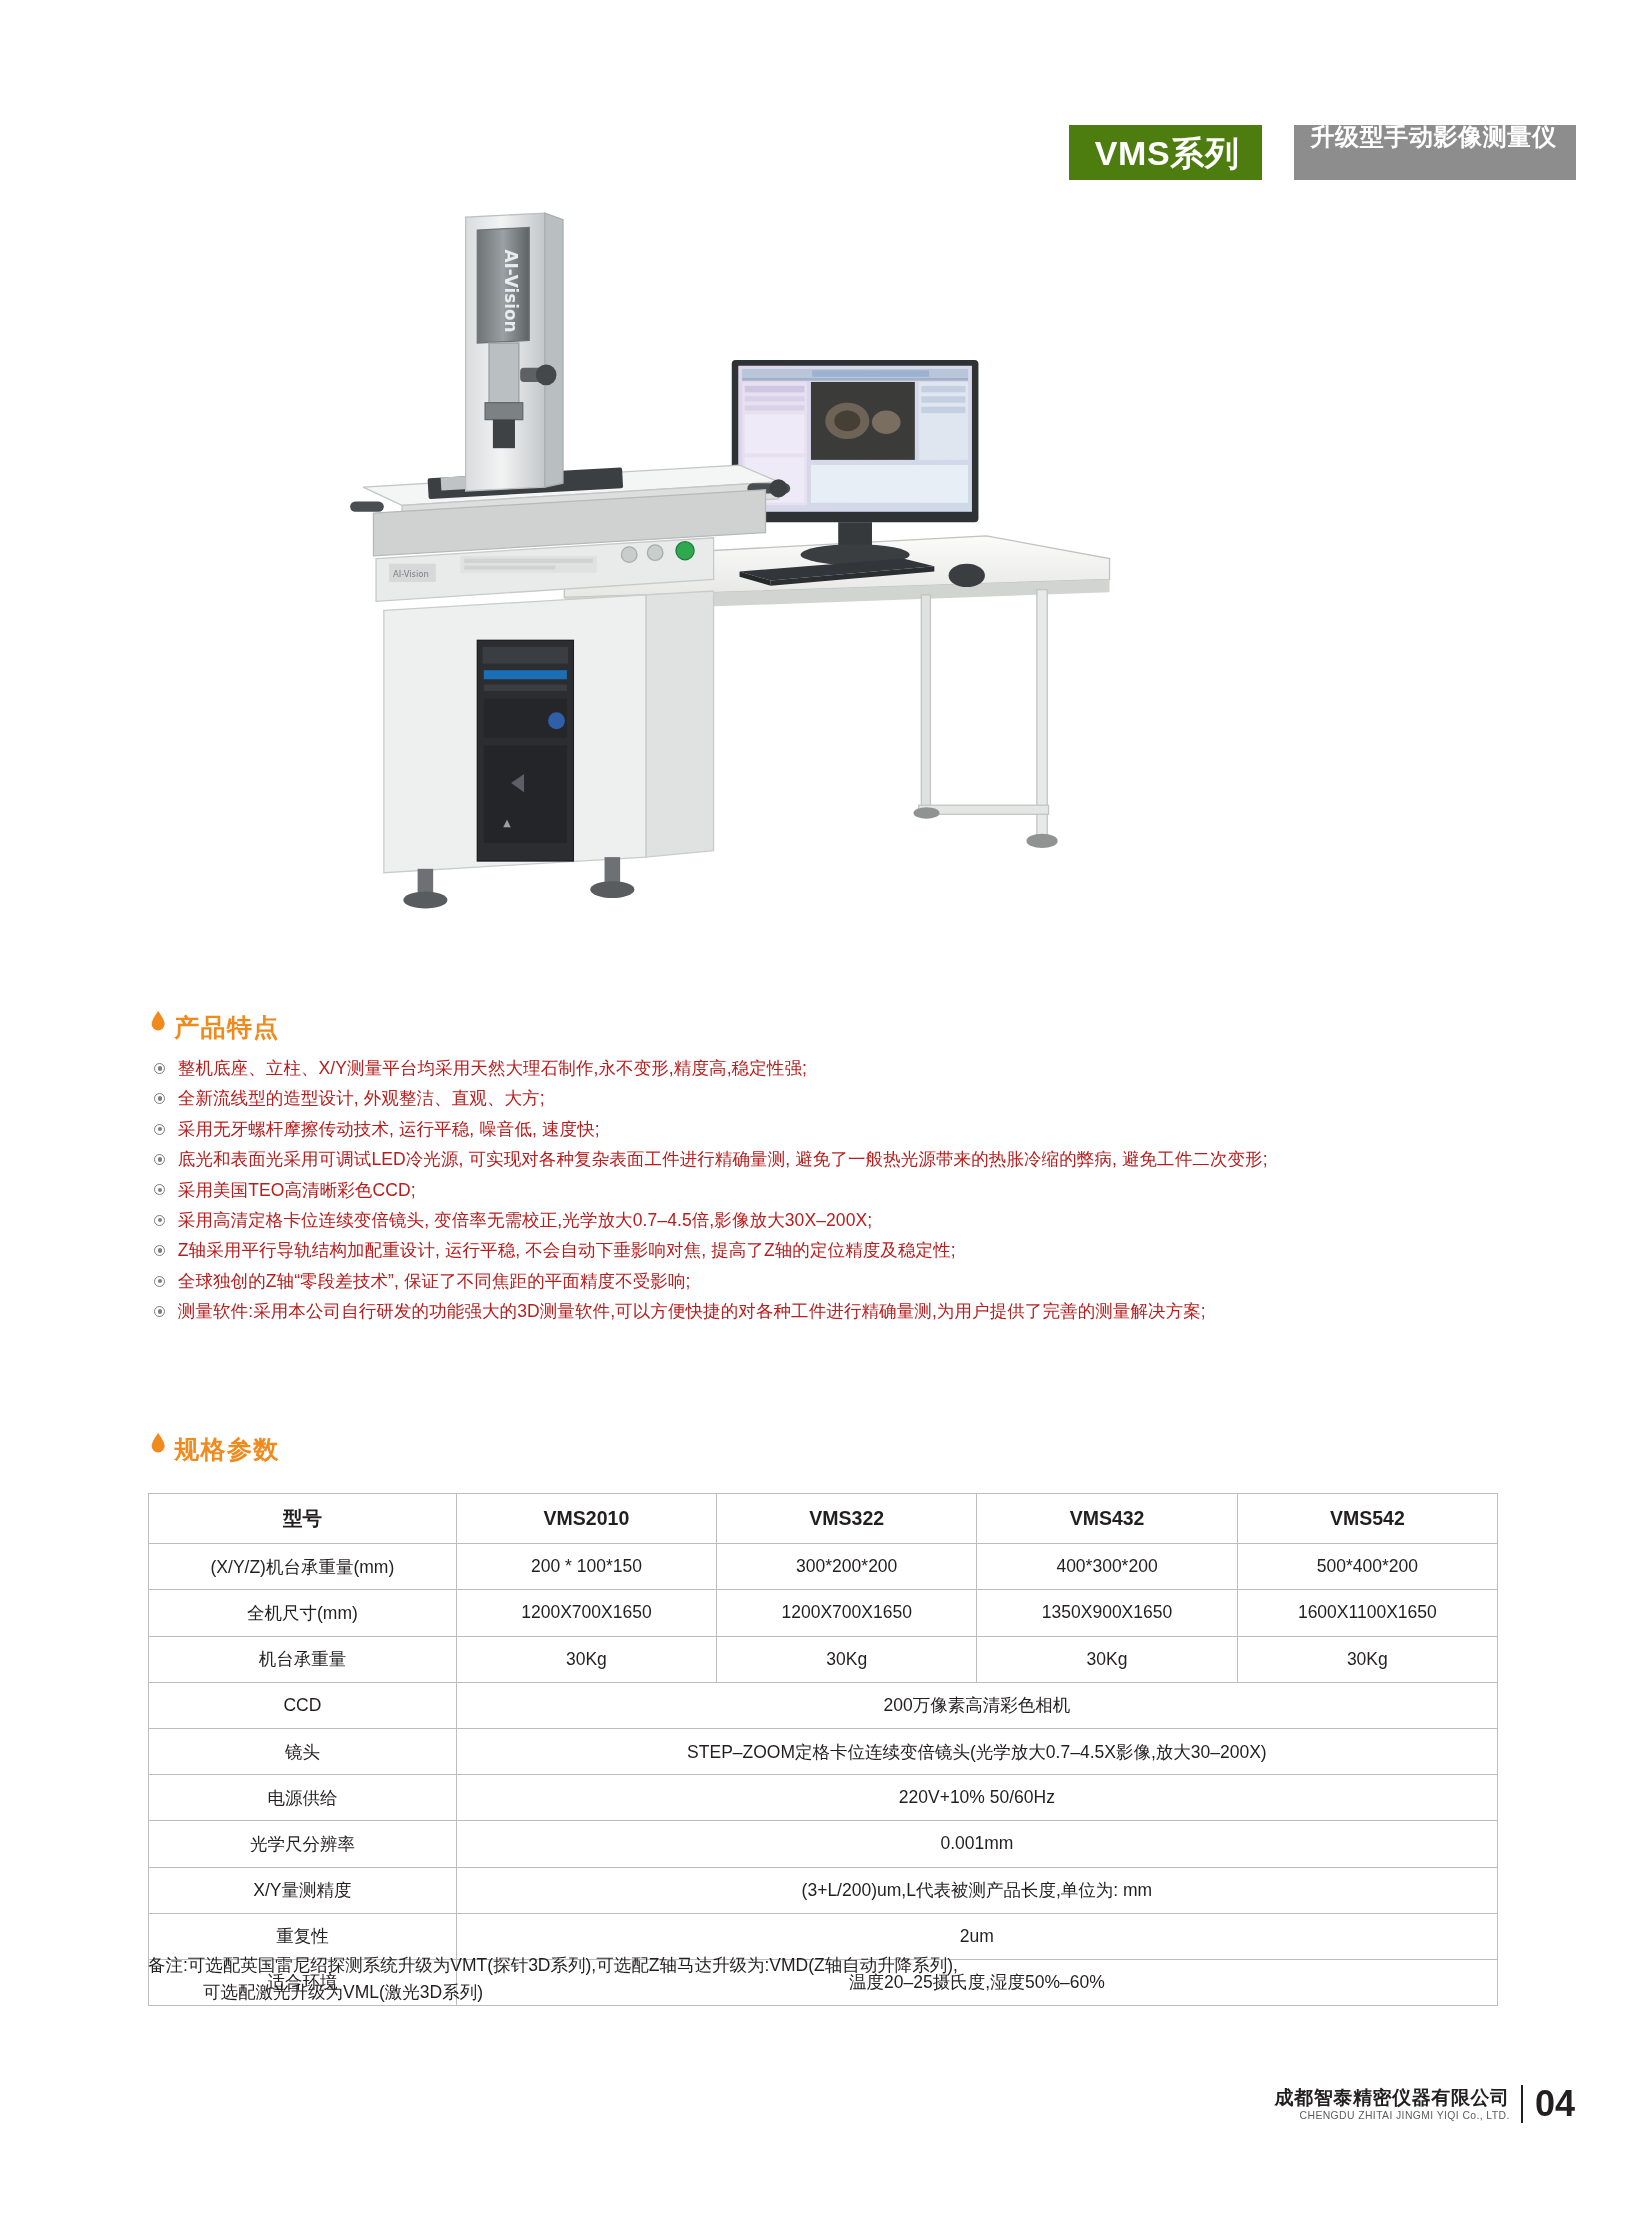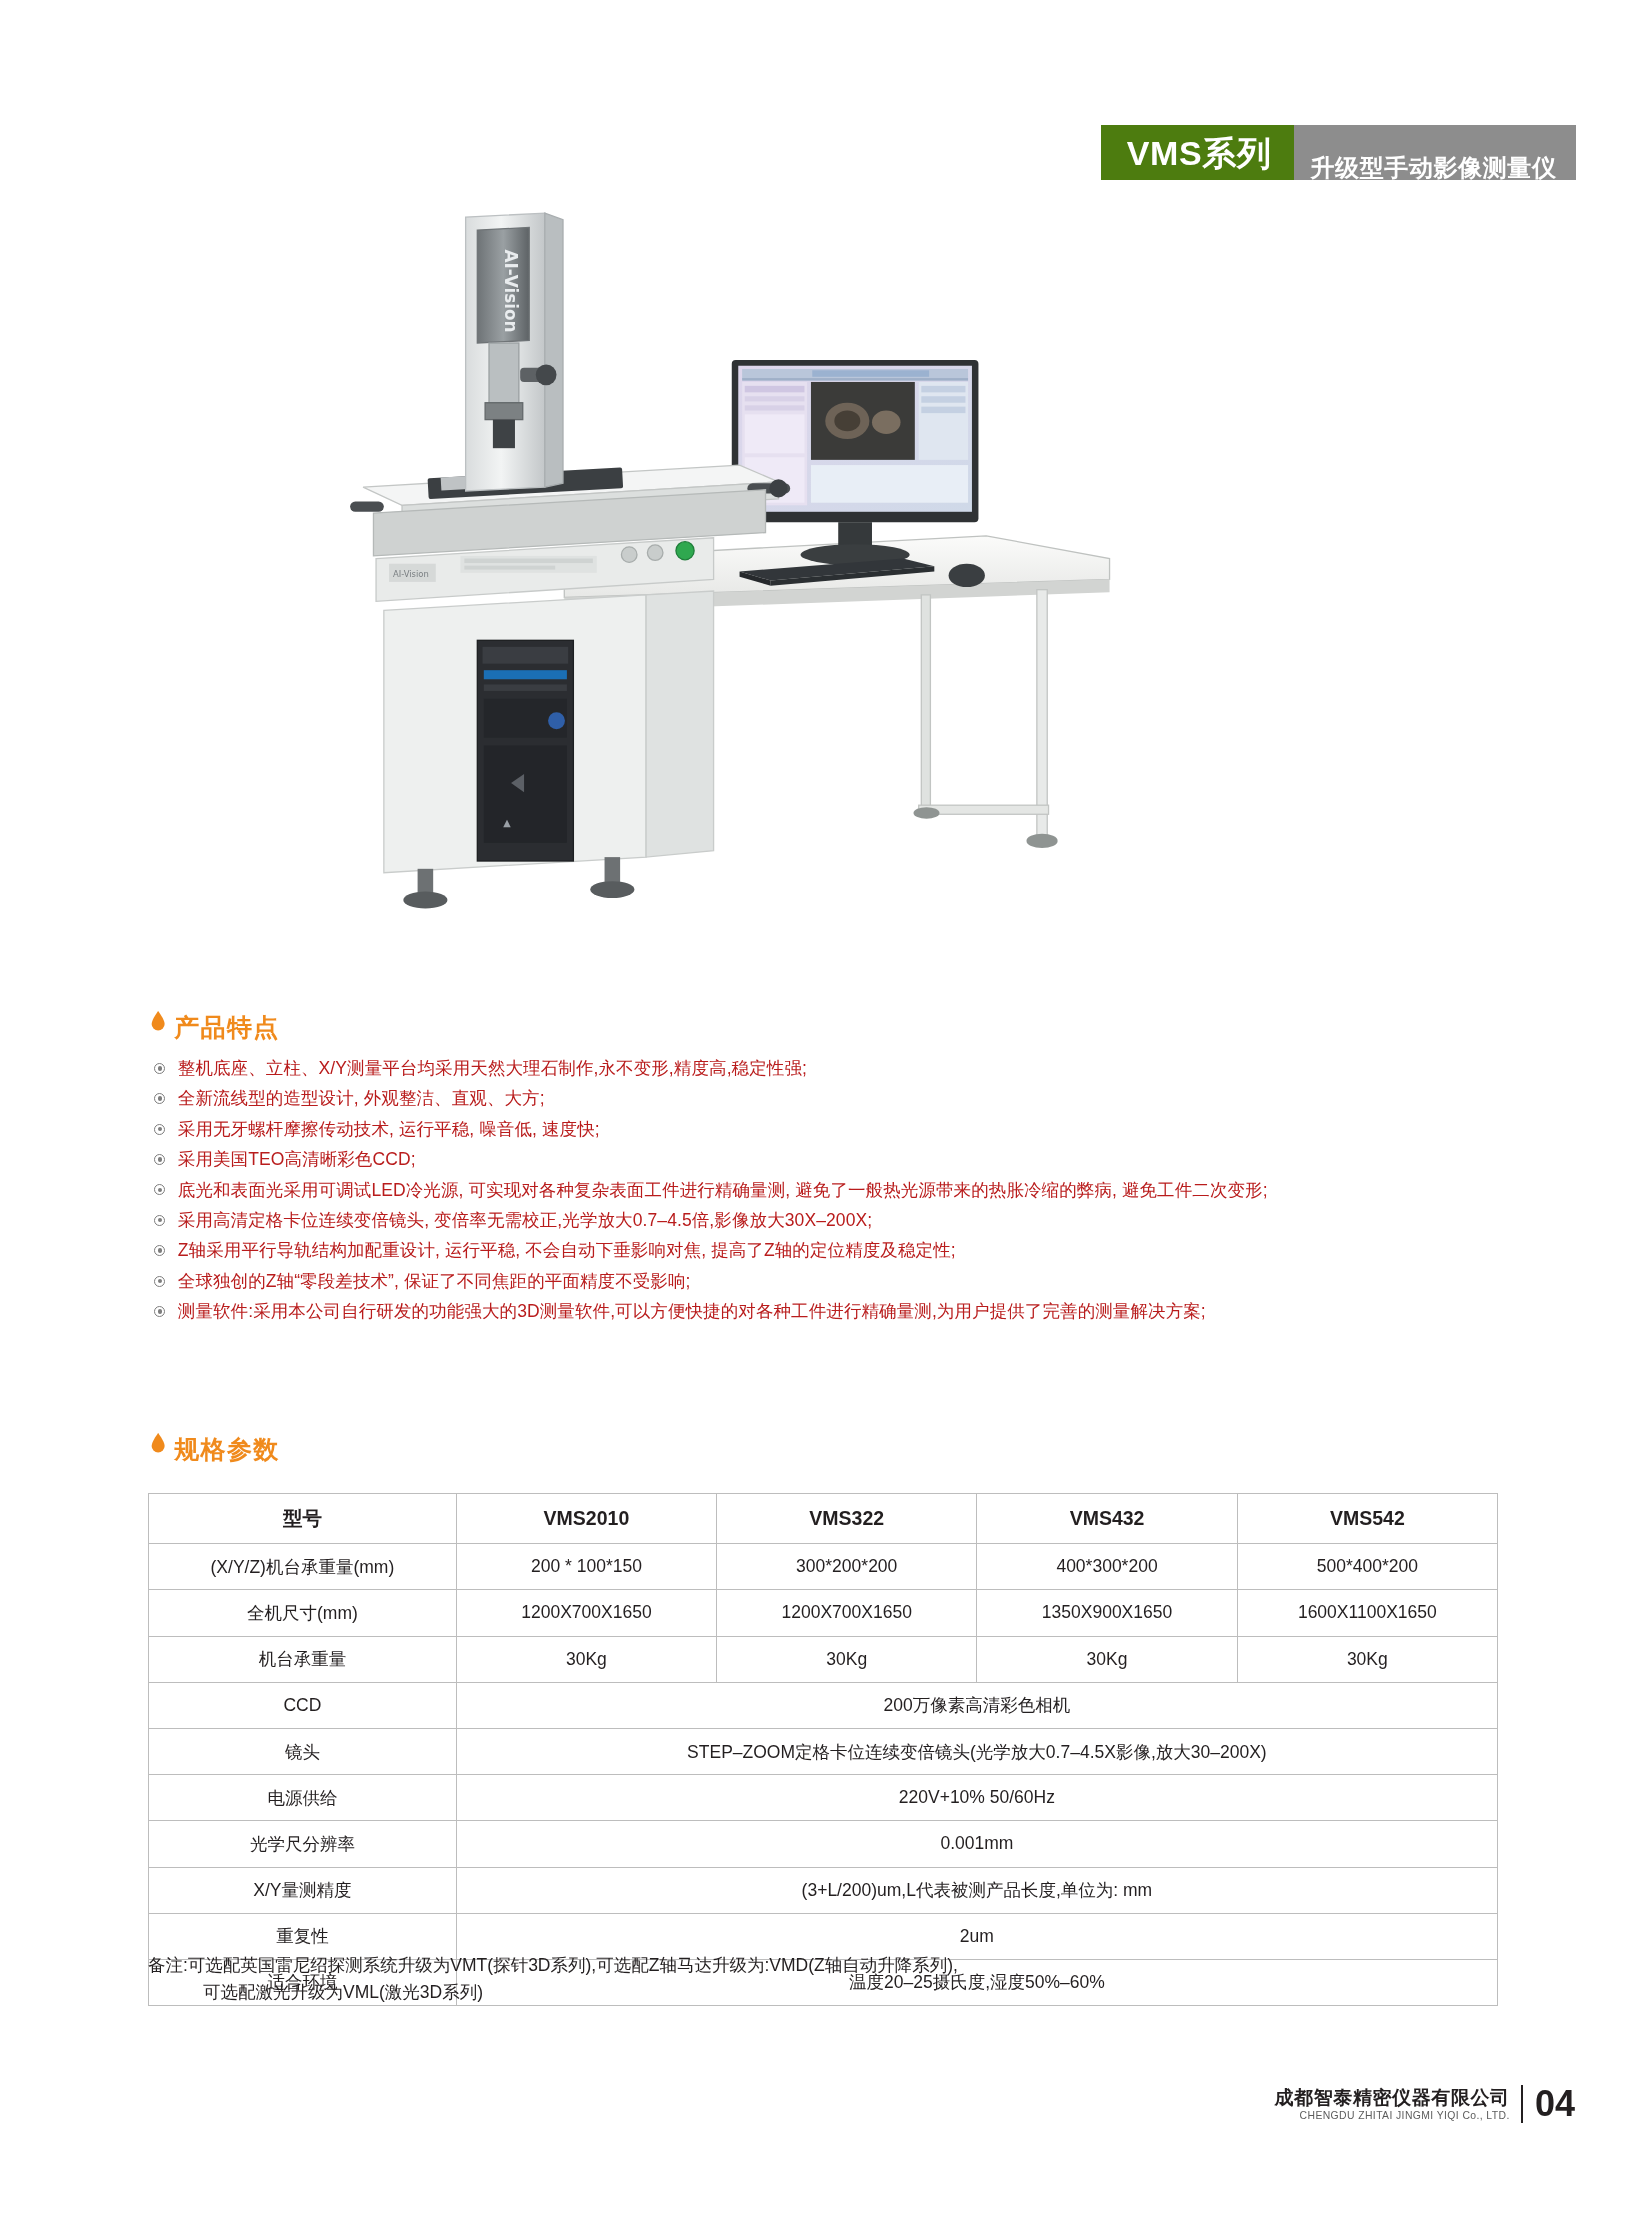--- a/index.html
+++ b/index.html
@@ -34,22 +34,23 @@
   .banner-blue .title-main {
     color: #ffffff;
     font-size: 34px;
     font-weight: bold;
     letter-spacing: 0.6px;
     line-height: 1;
   }
   .banner-gray {
     background: #8d8d8d;
     display: flex;
-    align-items: flex-end;
+    align-items: flex-start;
     padding: 0 19.5px 0 17px;
+    margin-left: 32px;
   }
   .banner-gray .title-sub {
     color: #ffffff;
     font-size: 24px;
     font-weight: bold;
     letter-spacing: 0.6px;
     line-height: 1;
   }
 
   
@@ -370,25 +371,25 @@
   <div class="feature-item">
     <span class="feature-bullet"></span>
     <span class="feature-text">全新流线型的造型设计, 外观整洁、直观、大方;</span>
   </div>
   <div class="feature-item">
     <span class="feature-bullet"></span>
     <span class="feature-text">采用无牙螺杆摩擦传动技术, 运行平稳, 噪音低, 速度快;</span>
   </div>
   <div class="feature-item">
     <span class="feature-bullet"></span>
+    <span class="feature-text">底光和表面光采用可调试LED冷光源, 可实现对各种复杂表面工件进行精确量测, 避免了一般热光源带来的热胀冷缩的弊病, 避免工件二次变形;</span>
+  </div>
+  <div class="feature-item">
+    <span class="feature-bullet"></span>
     <span class="feature-text">采用美国TEO高清晰彩色CCD;</span>
-  </div>
-  <div class="feature-item">
-    <span class="feature-bullet"></span>
-    <span class="feature-text">底光和表面光采用可调试LED冷光源, 可实现对各种复杂表面工件进行精确量测, 避免了一般热光源带来的热胀冷缩的弊病, 避免工件二次变形;</span>
   </div>
   <div class="feature-item">
     <span class="feature-bullet"></span>
     <span class="feature-text">采用高清定格卡位连续变倍镜头, 变倍率无需校正,光学放大0.7–4.5倍,影像放大30X–200X;</span>
   </div>
   <div class="feature-item">
     <span class="feature-bullet"></span>
     <span class="feature-text">Z轴采用平行导轨结构加配重设计, 运行平稳, 不会自动下垂影响对焦, 提高了Z轴的定位精度及稳定性;</span>
   </div>
   <div class="feature-item">

